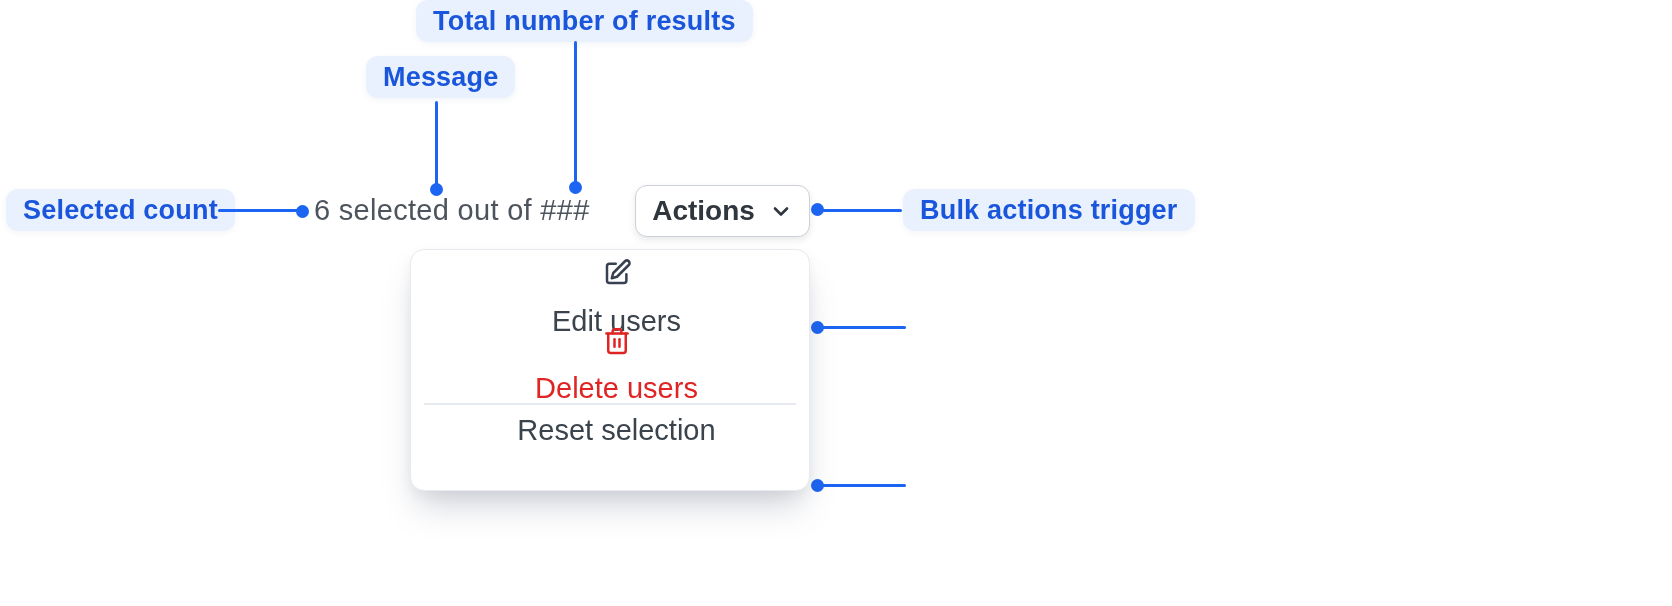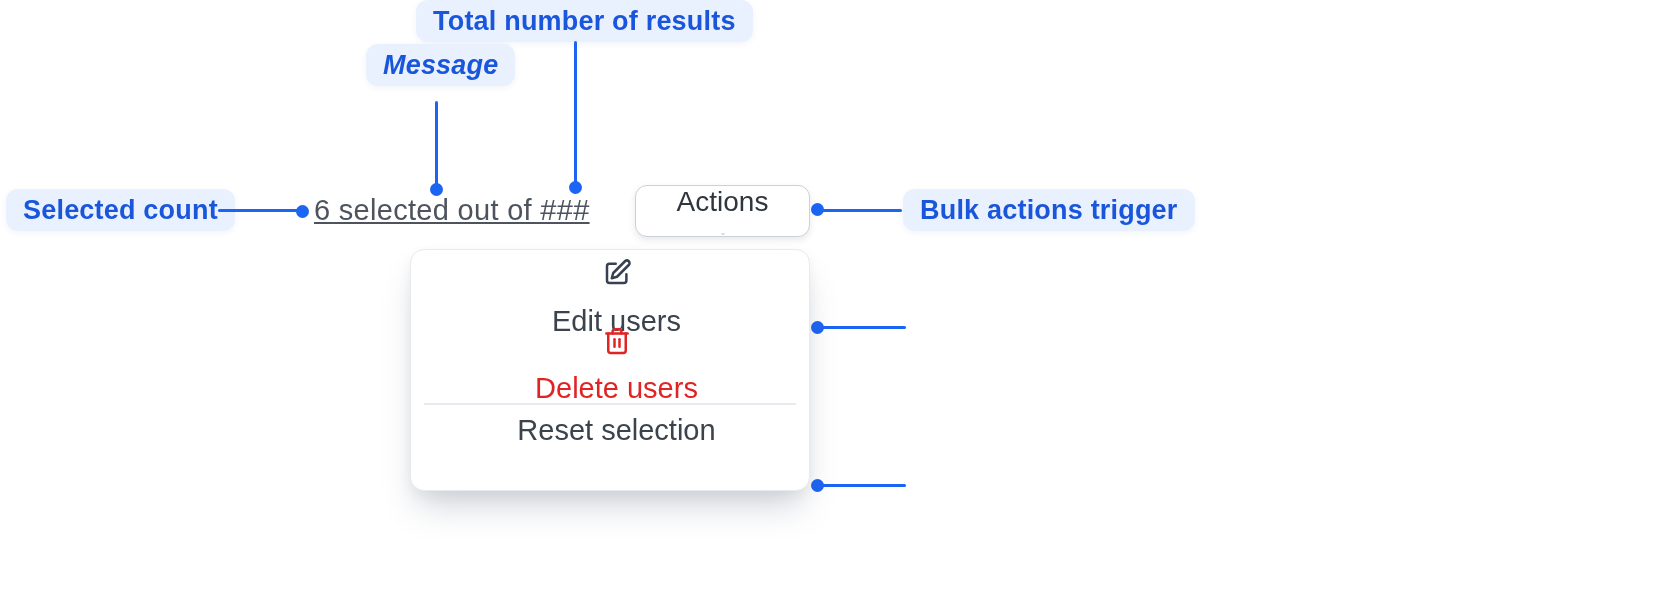--- a/index.html
+++ b/index.html
@@ -35,33 +35,31 @@
   
   .h-line{position:absolute;height:3px;background:var(--accent-line);border-radius:2px;}
   .v-line{position:absolute;width:3px;background:var(--accent-line);border-radius:2px;}
   .dot{position:absolute;width:13px;height:13px;border-radius:50%;background:var(--accent-line);}
   
   .selection-message{
     position:absolute;left:314px;top:189px;
     height:42px;line-height:42px;
     font-size:29px;color:var(--muted-text);letter-spacing:.3px;
     white-space:nowrap;
-    text-decoration:underline;
   }
   
   .actions-button{
     position:absolute;left:635px;top:185px;
     width:175px;height:52px;
     display:flex;align-items:center;justify-content:center;gap:14px;
     background:#ffffff;
     border:1px solid #ccd1d7;border-radius:12px;
     box-shadow:0 3px 7px rgba(20,30,50,.10);
-    font-size:28px;font-weight:400;color:#2f363d;
+    font-size:28px;font-weight:700;color:#2f363d;
     cursor:pointer;
-    flex-direction:column;
   }
   .actions-button .chev{display:block;}
   
   .menu{
     position:absolute;left:410px;top:249px;width:400px;
     background:#ffffff;
     border:1px solid #e7eaee;border-radius:14px;
     box-shadow:0 22px 34px -8px rgba(90,100,125,.28),0 6px 14px rgba(0,0,0,.05);
     padding:8px 0;
   }
@@ -76,21 +74,21 @@
   .menu-item svg{flex:0 0 auto;}
   .menu-divider{border-top:2px solid #e7eaee;margin:9px 13px;}
 </style>
 </head>
 <body>
 
 <div id="canvas">
 
   <div class="pill" style="left:416px;top:0px;">Total number of results</div>
 
-  <div class="pill" style="left:366px;top:44px;font-style:italic;">Message</div>
+  <div class="pill" style="left:366px;top:56px;">Message</div>
 
   <div class="pill" style="left:6px;top:189px;">Selected count</div>
 
   <div class="pill" style="left:903px;top:189px;">Bulk actions trigger</div>
 
 
 
   <div class="h-line" style="left:218px;top:209px;width:80px;"></div>
   <div class="v-line" style="left:435px;top:101px;height:85px;"></div>
   <div class="v-line" style="left:574px;top:41px;height:144px;"></div>

